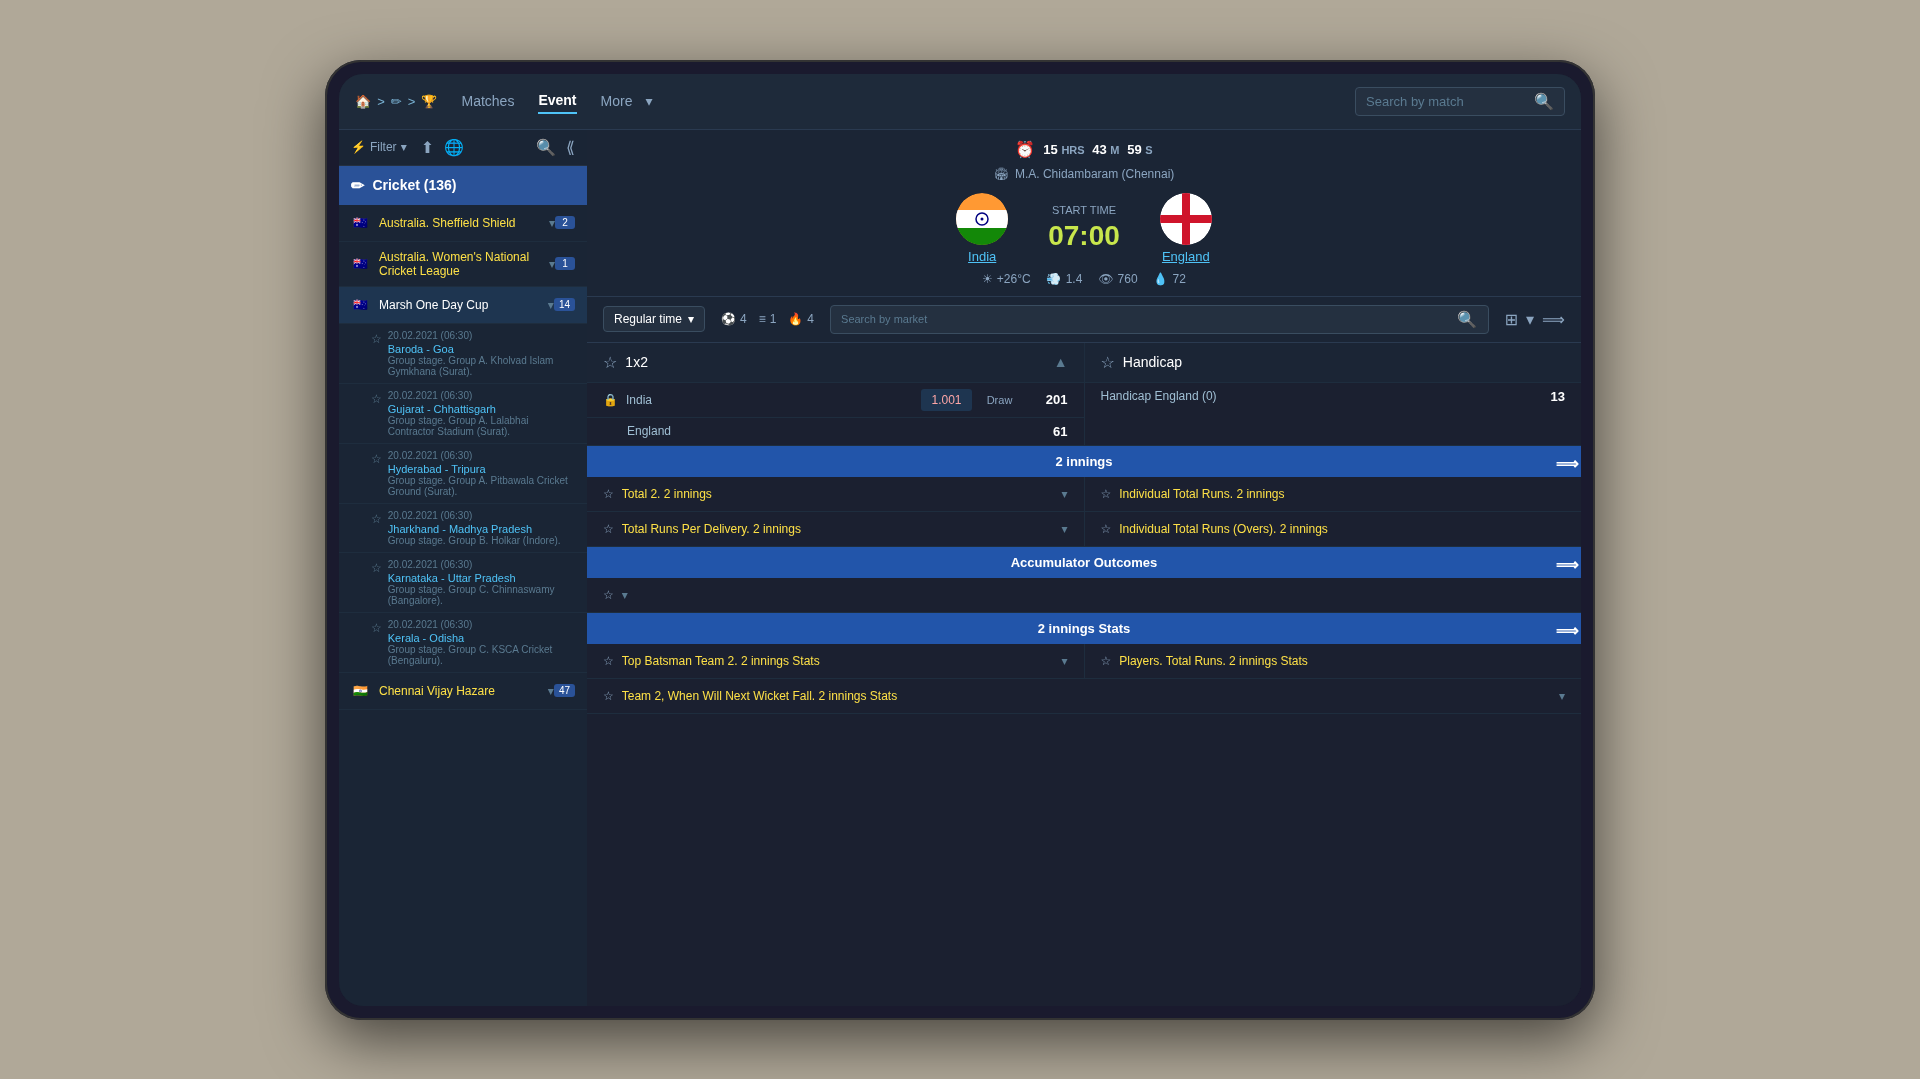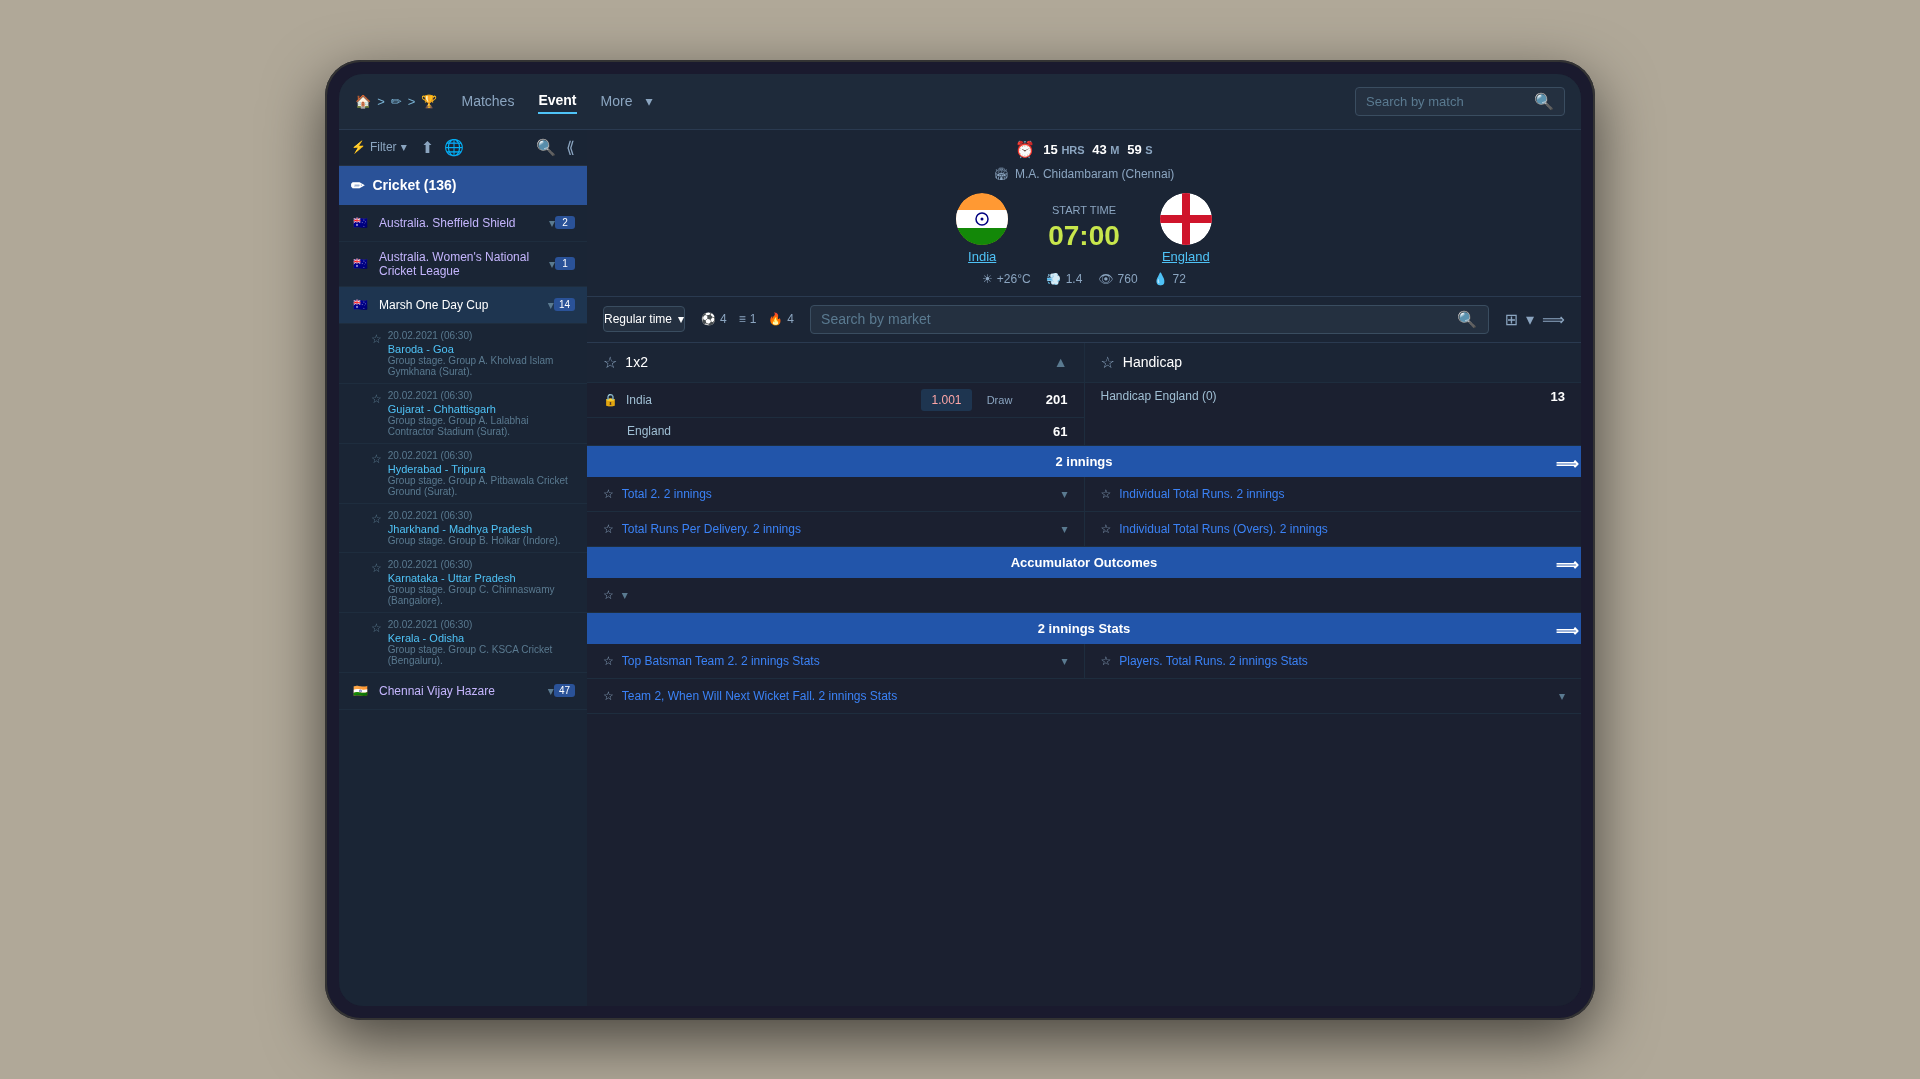--- a/index.html
+++ b/index.html
@@ -169,21 +169,21 @@
       border-radius: 50%;
       margin-right: 8px;
       flex-shrink: 0;
       display: flex;
       align-items: center;
       justify-content: center;
       font-size: 12px;
     }
 
     .league-name {
-      color: #c4b5fd;
+      color: #fde047;
       font-size: 12px;
       flex: 1;
     }
 
     .league-count {
       background: #2a5298;
       color: #fff;
       font-size: 10px;
       border-radius: 3px;
       padding: 1px 5px;
@@ -352,21 +352,21 @@
       gap: 16px;
     }
 
     .time-filter {
       display: flex;
       align-items: center;
       gap: 6px;
       background: #243040;
       border: 1px solid #3a4d60;
       border-radius: 4px;
-      padding: 5px 0;
+      padding: 5px 10px;
       color: #fff;
       font-size: 12px;
       cursor: pointer;
     }
 
     .market-icons {
       display: flex;
       align-items: center;
       gap: 12px;
       color: #8ba5c0;
@@ -388,21 +388,21 @@
       border-radius: 4px;
       padding: 4px 10px;
       gap: 8px;
     }
 
     .market-search input {
       background: transparent;
       border: none;
       outline: none;
       color: #bef264;
-      font-size: 14px;
+      font-size: 11px;
       flex: 1;
     }
 
     .market-search input::placeholder { color: #5a7a90; }
 
     .view-options {
       display: flex;
       align-items: center;
       gap: 8px;
       color: #8ba5c0;
@@ -489,21 +489,21 @@
 
     .market-cell-right {
       flex: 1;
       padding: 10px 16px;
       display: flex;
       align-items: center;
       gap: 8px;
     }
 
     .market-cell-label {
-      color: #3b82f6;
+      color: #fde047;
       font-size: 12px;
       flex: 1;
     }
 
     .svg-flag {
       width: 52px;
       height: 52px;
       border-radius: 50%;
       overflow: hidden;
     }

